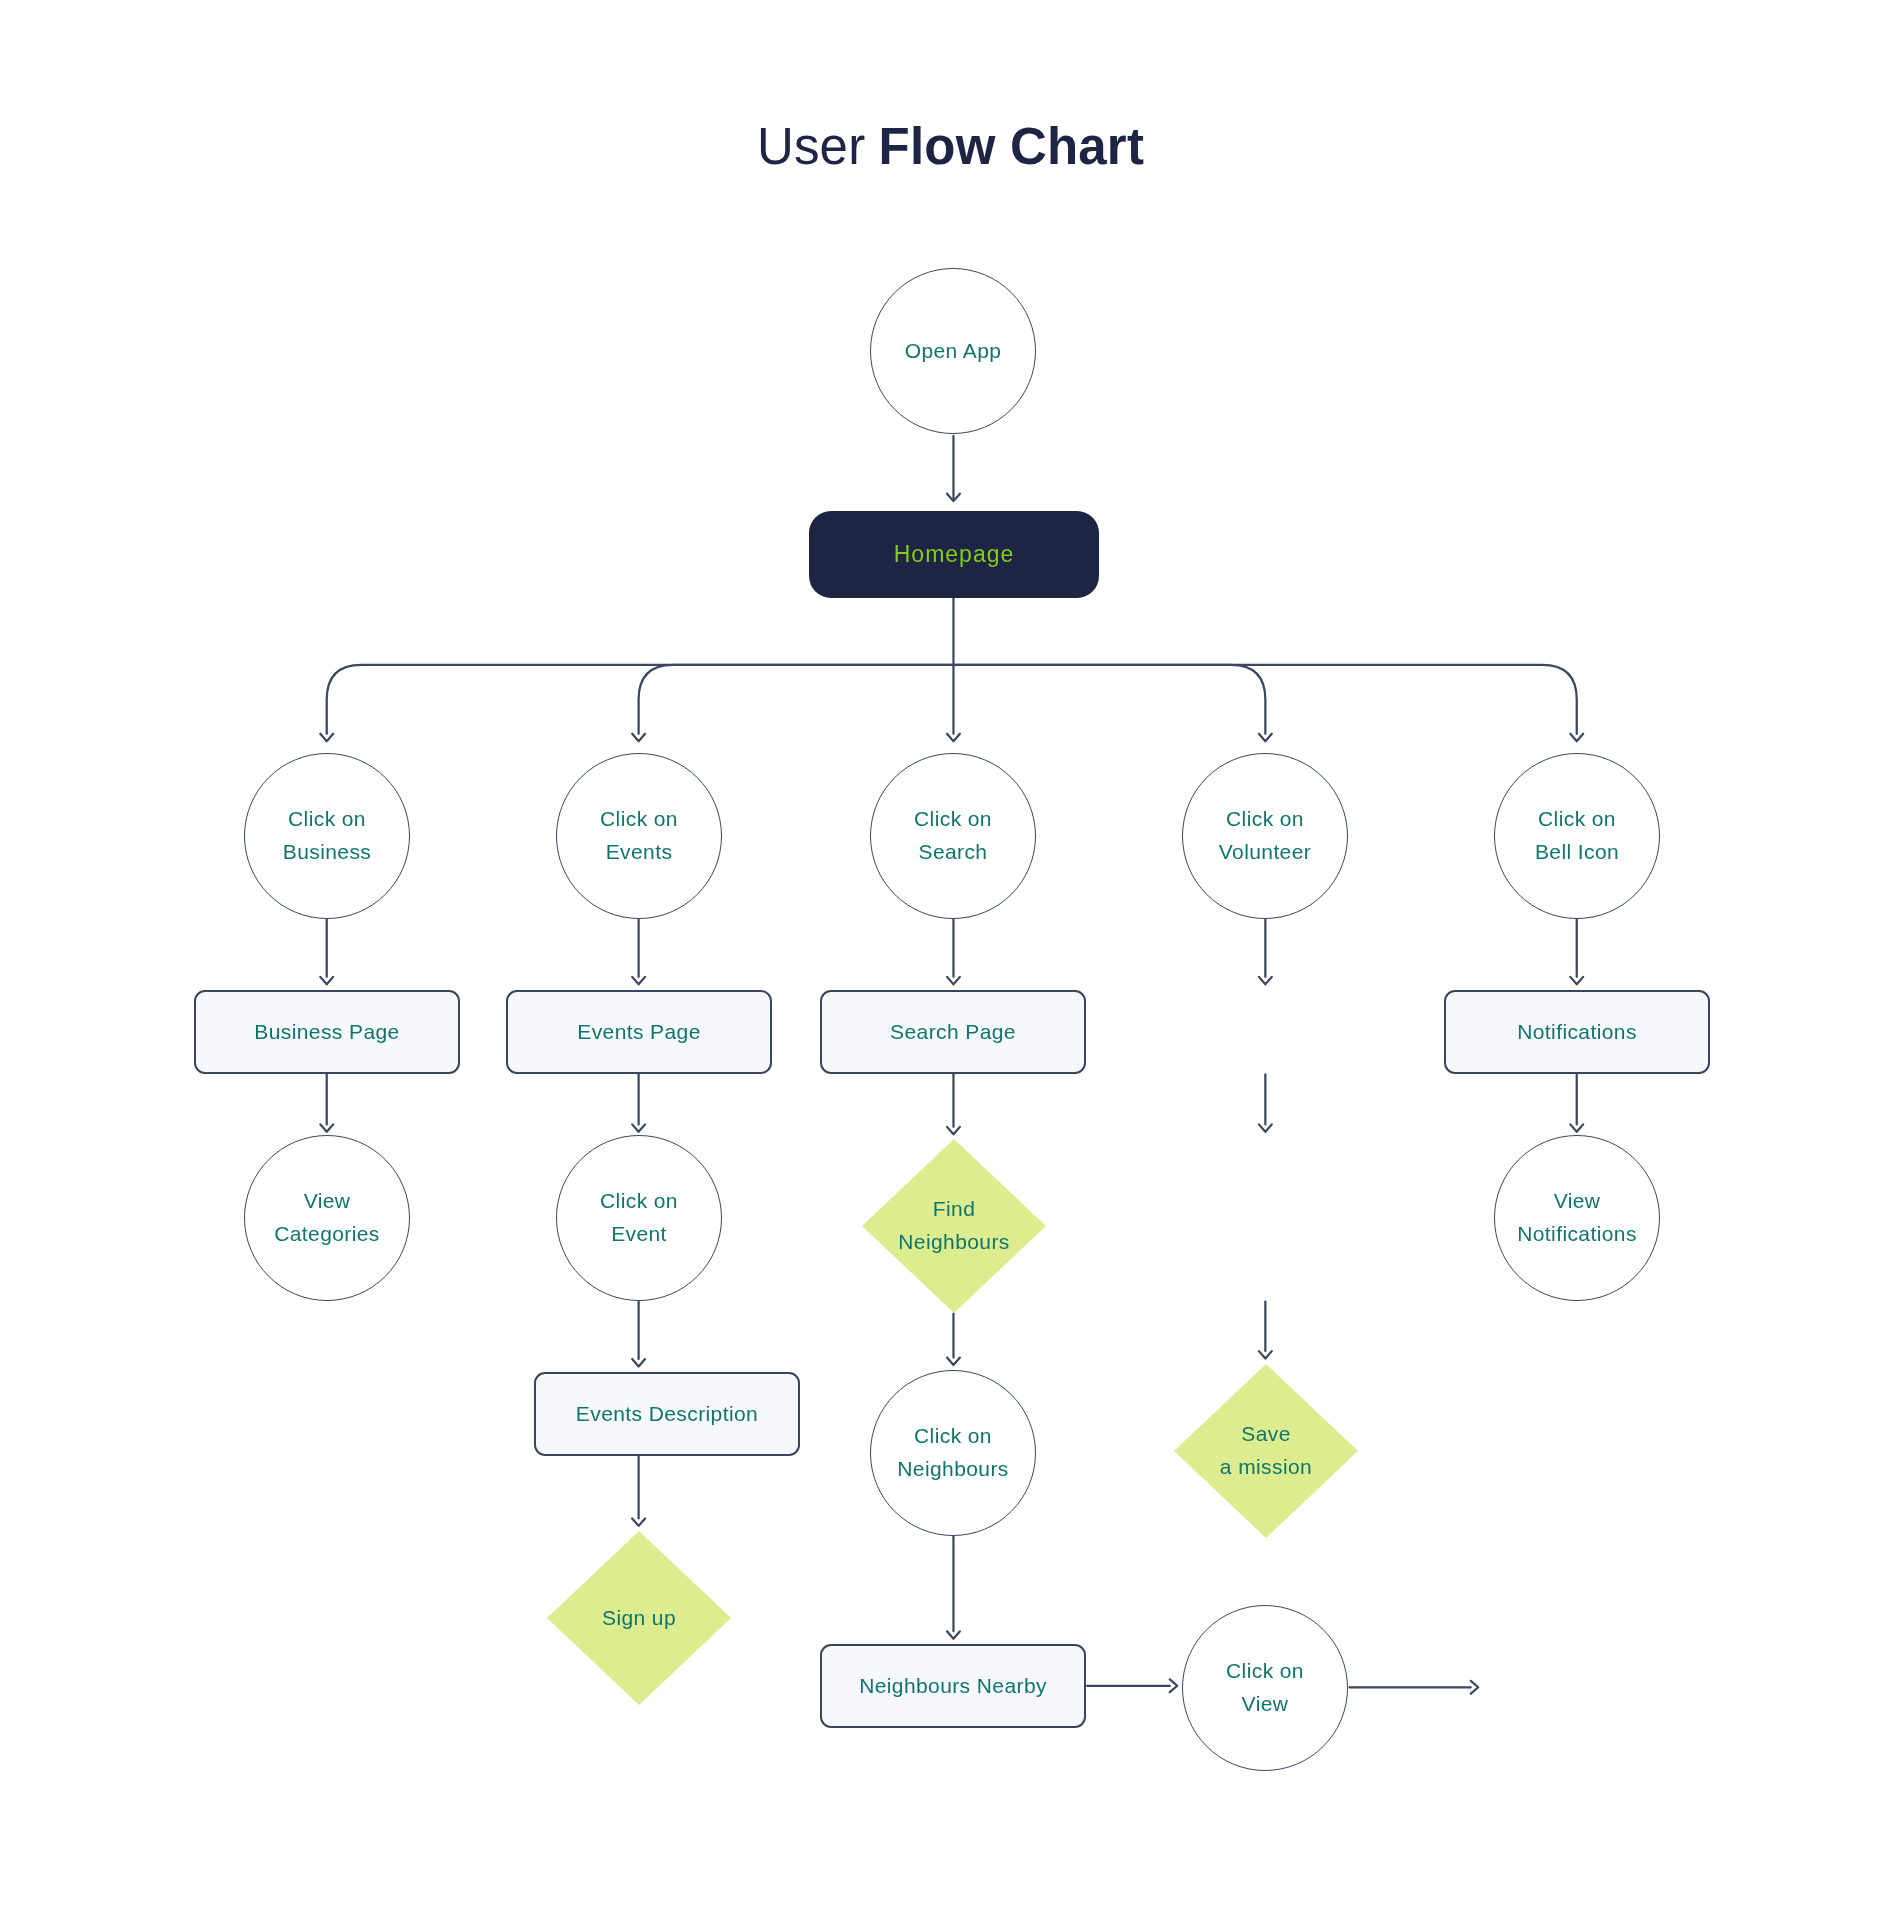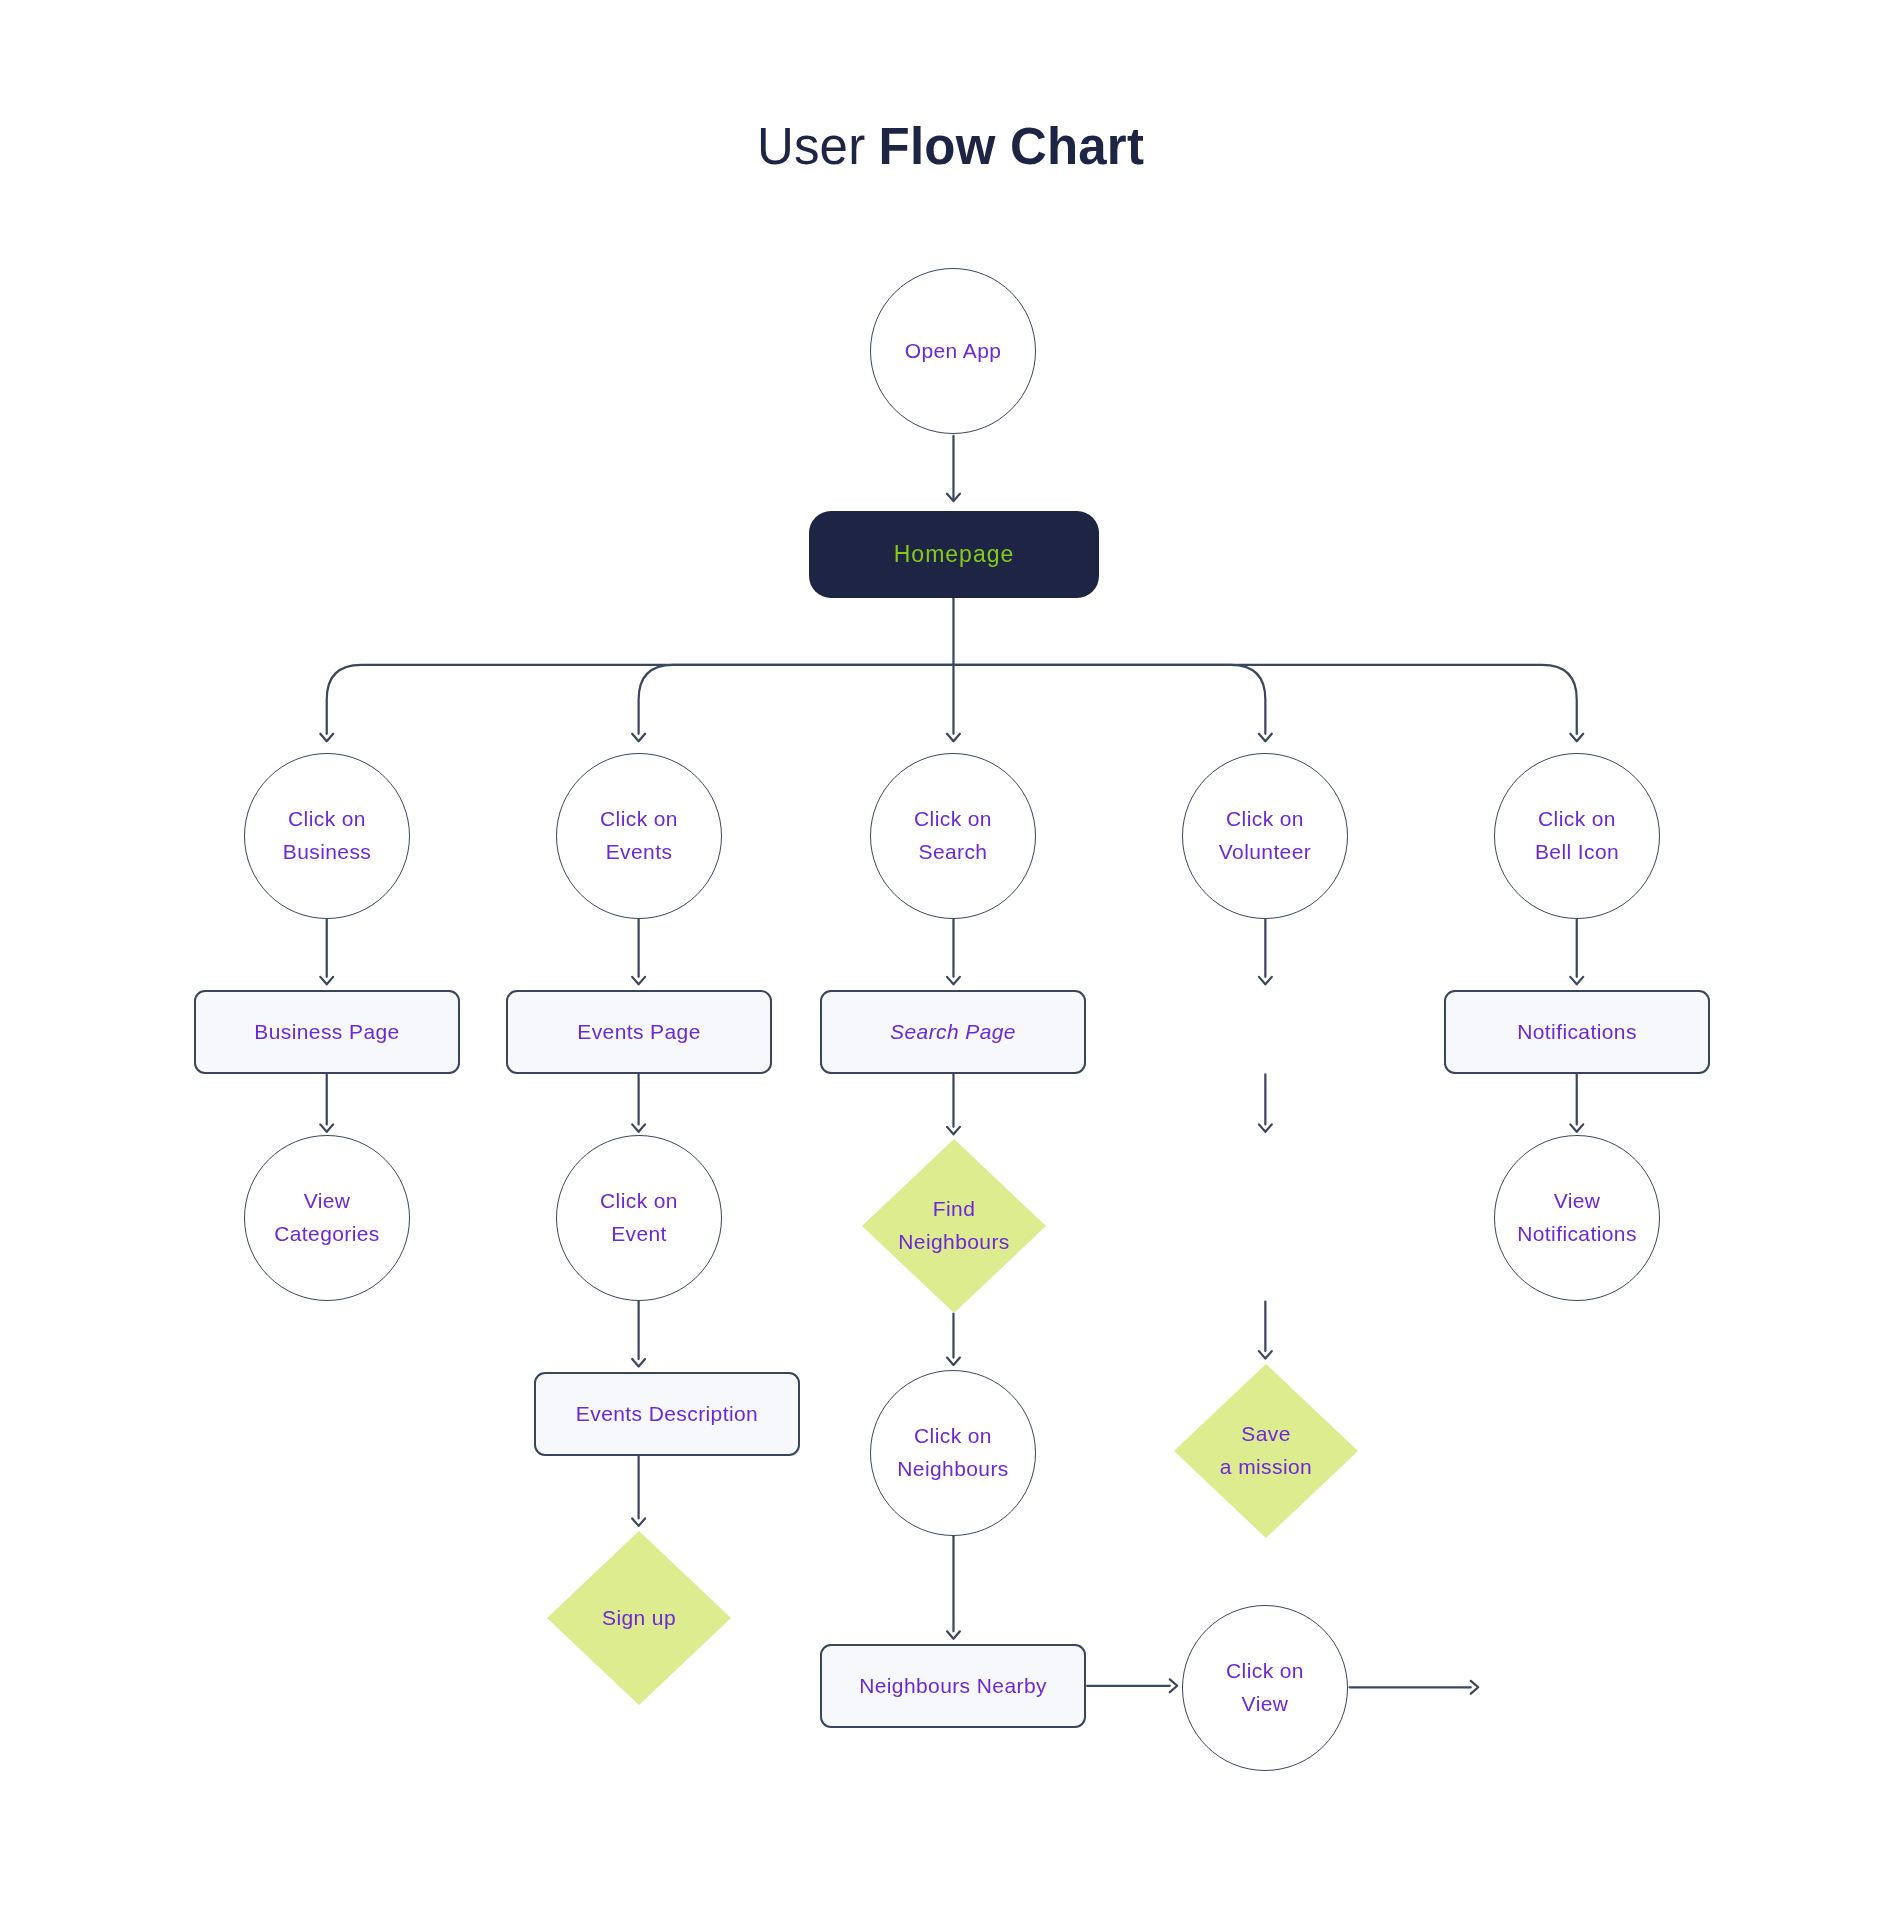--- a/index.html
+++ b/index.html
@@ -43,21 +43,21 @@
     align-items: center;
     justify-content: center;
     text-align: center;
     box-sizing: border-box;
   }
   .lbl {
     white-space: pre-line;
     font-size: 21px;
     line-height: 1.55;
     letter-spacing: 0.4px;
-    color: #6d28d9;
+    color: #0f766e;
   }
   .circle {
     width: 166px;
     height: 166px;
     border: 1.5px solid #3b465f;
     border-radius: 50%;
     background: #ffffff;
   }
   .rect {
     width: 266px;
@@ -178,21 +178,21 @@
     <span class="lbl">Click on
 Bell Icon</span>
   </div>
 
   <div class="node rect" style="left:194px; top:990px;">
     <span class="lbl">Business Page</span>
   </div>
   <div class="node rect" style="left:506px; top:990px;">
     <span class="lbl">Events Page</span>
   </div>
-  <div class="node rect" style="left:820px; top:990px;font-style:italic;">
+  <div class="node rect" style="left:820px; top:990px;">
     <span class="lbl">Search Page</span>
   </div>
   <div class="node rect" style="left:1444px; top:990px;">
     <span class="lbl">Notifications</span>
   </div>
 
   <div class="node circle" style="left:244px; top:1135px;">
     <span class="lbl">View
 Categories</span>
   </div>

